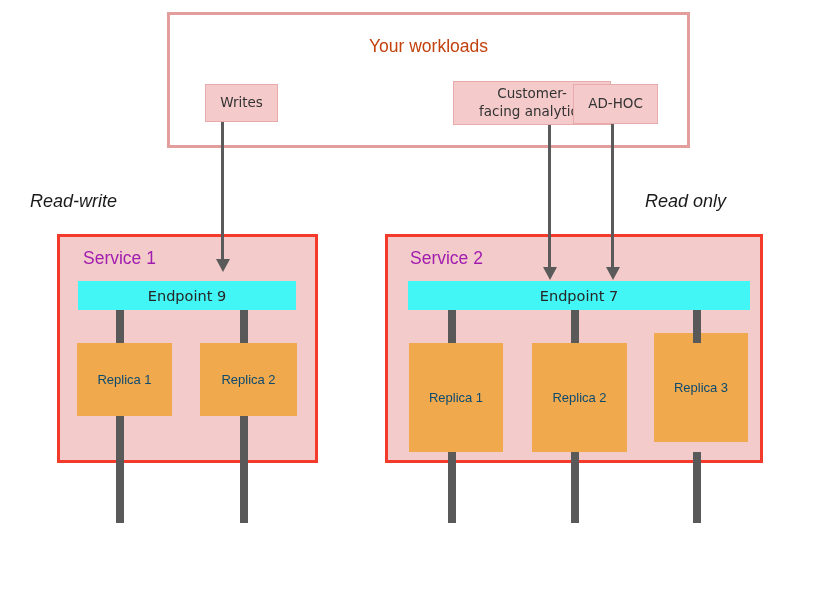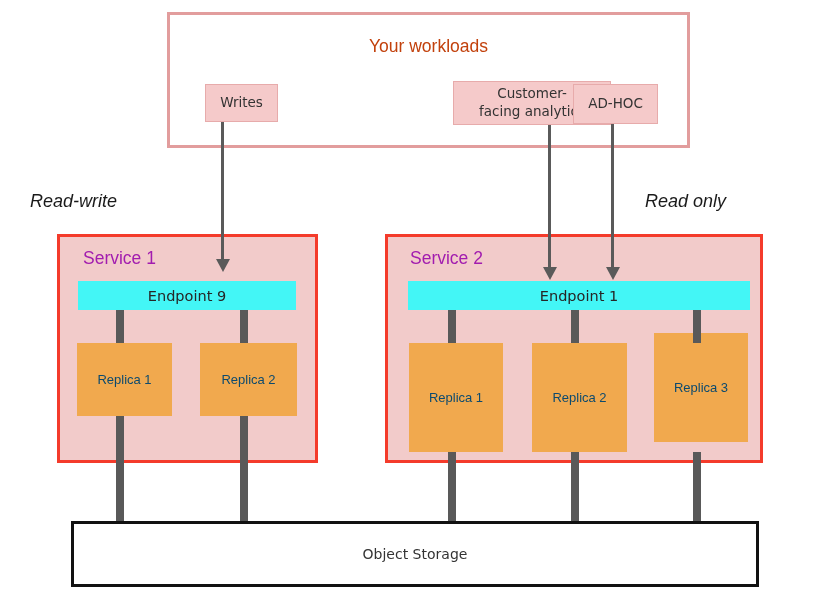--- a/index.html
+++ b/index.html
@@ -189,34 +189,31 @@
 
   <div class="service service-1">
     <div class="service-title">Service 1</div>
     <div class="endpoint endpoint-1">Endpoint 9</div>
     <div class="replica s1-r1">Replica 1</div>
     <div class="replica s1-r2">Replica 2</div>
   </div>
 
   <div class="service service-2">
     <div class="service-title">Service 2</div>
-    <div class="endpoint endpoint-2">Endpoint 1</div>
+    <div class="endpoint endpoint-2">Endpoint 7</div>
     <div class="replica s2-r1">Replica 1</div>
     <div class="replica s2-r2">Replica 2</div>
     <div class="replica s2-r3">Replica 3</div>
   </div>
 
   <div class="connector cn-s1a-top"></div>
   <div class="connector cn-s1b-top"></div>
   <div class="connector cn-s1a-bot"></div>
   <div class="connector cn-s1b-bot"></div>
   <div class="connector cn-s2a-top"></div>
   <div class="connector cn-s2b-top"></div>
   <div class="connector cn-s2c-top"></div>
   <div class="connector cn-s2a-bot"></div>
   <div class="connector cn-s2b-bot"></div>
   <div class="connector cn-s2c-bot"></div>
 
-  <div class="storage-box">
-    <span>Object Storage</span>
-  </div>
 
 </div>
 
 </body></html>

